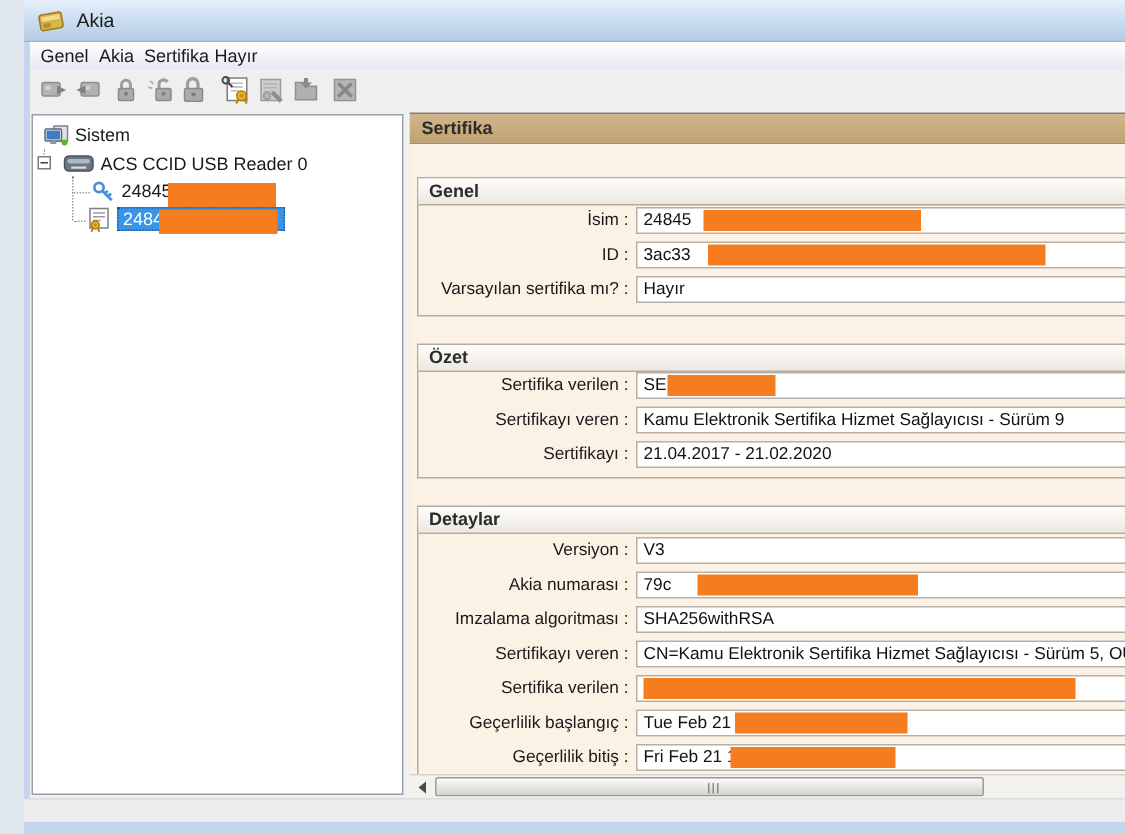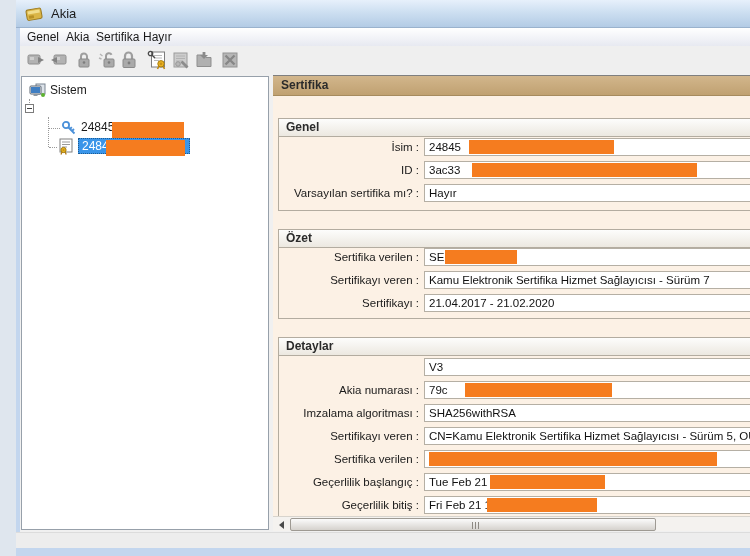--- a/index.html
+++ b/index.html
@@ -166,20 +166,28 @@
         <rect x="2" y="4" width="9" height="6" fill="#3f7ec2"></rect>
         <rect x="4.5" y="11" width="4" height="2" fill="#8d97a1"></rect>
         <circle cx="14" cy="12" r="2" fill="#5db22f"></circle>
       </svg>
       <span class="lbl">Sistem</span>
     </div>
 
     <span class="expander">
         <i></i>
       </span>
+    <div class="trow" style="left:20px;top:25px">
+      <svg width="21" height="14" viewBox="0 0 21 14">
+        <rect x="1" y="2" width="19" height="10" rx="3" fill="#6b7682" stroke="#49525c"></rect>
+        <rect x="3" y="4" width="15" height="3" rx="1.5" fill="#b0b8c0"></rect>
+        <rect x="5.5" y="9" width="10" height="1.5" fill="#d8dce1"></rect>
+      </svg>
+      <span class="lbl">ACS CCID USB Reader 0</span>
+    </div>
 
     <div class="trow" style="left:39px;top:43px">
       <svg width="16" height="16" viewBox="0 0 16 16">
         <circle cx="5" cy="5" r="3.1" fill="none" stroke="#4a90d9" stroke-width="1.8"></circle>
         <path d="M7.5 7.5 L13.5 13.5 M11 11 L13 9 M9 9 L10.8 7.2" fill="none" stroke="#4a90d9" stroke-width="1.8"></path>
       </svg>
       <span class="lbl">24845</span>
     </div>
     <div class="t-redact" style="left:90px;top:45px;width:72px;height:17px"></div>
 
@@ -230,34 +238,35 @@
       <div class="frow" style="top:152px">
         <span class="flabel">Sertifika verilen :</span>
         <div class="fbox">
           <span class="fval">SE</span>
           <span class="redact" style="left:20px;width:72px"></span>
         </div>
       </div>
       <div class="frow" style="top:175px">
         <span class="flabel">Sertifikayı veren :</span>
         <div class="fbox">
-          <span class="fval">Kamu Elektronik Sertifika Hizmet Sağlayıcısı - Sürüm 7</span>
+          <span class="fval">Kamu Elektronik Sertifika Hizmet Sağlayıcısı - Sürüm 9</span>
         </div>
       </div>
       <div class="frow" style="top:198px">
         <span class="flabel">Sertifikayı :</span>
         <div class="fbox">
           <span class="fval">21.04.2017 - 21.02.2020</span>
         </div>
       </div>
 
       <div class="gbox" style="top:241px;height:190px">
         <div class="ghead">Detaylar</div>
       </div>
       <div class="frow" style="top:262px">
+        <span class="flabel">Versiyon :</span>
         <div class="fbox">
           <span class="fval">V3</span>
         </div>
       </div>
       <div class="frow" style="top:285px">
         <span class="flabel">Akia numarası :</span>
         <div class="fbox">
           <span class="fval">79c</span>
           <span class="redact" style="left:40px;width:147px"></span>
         </div>

